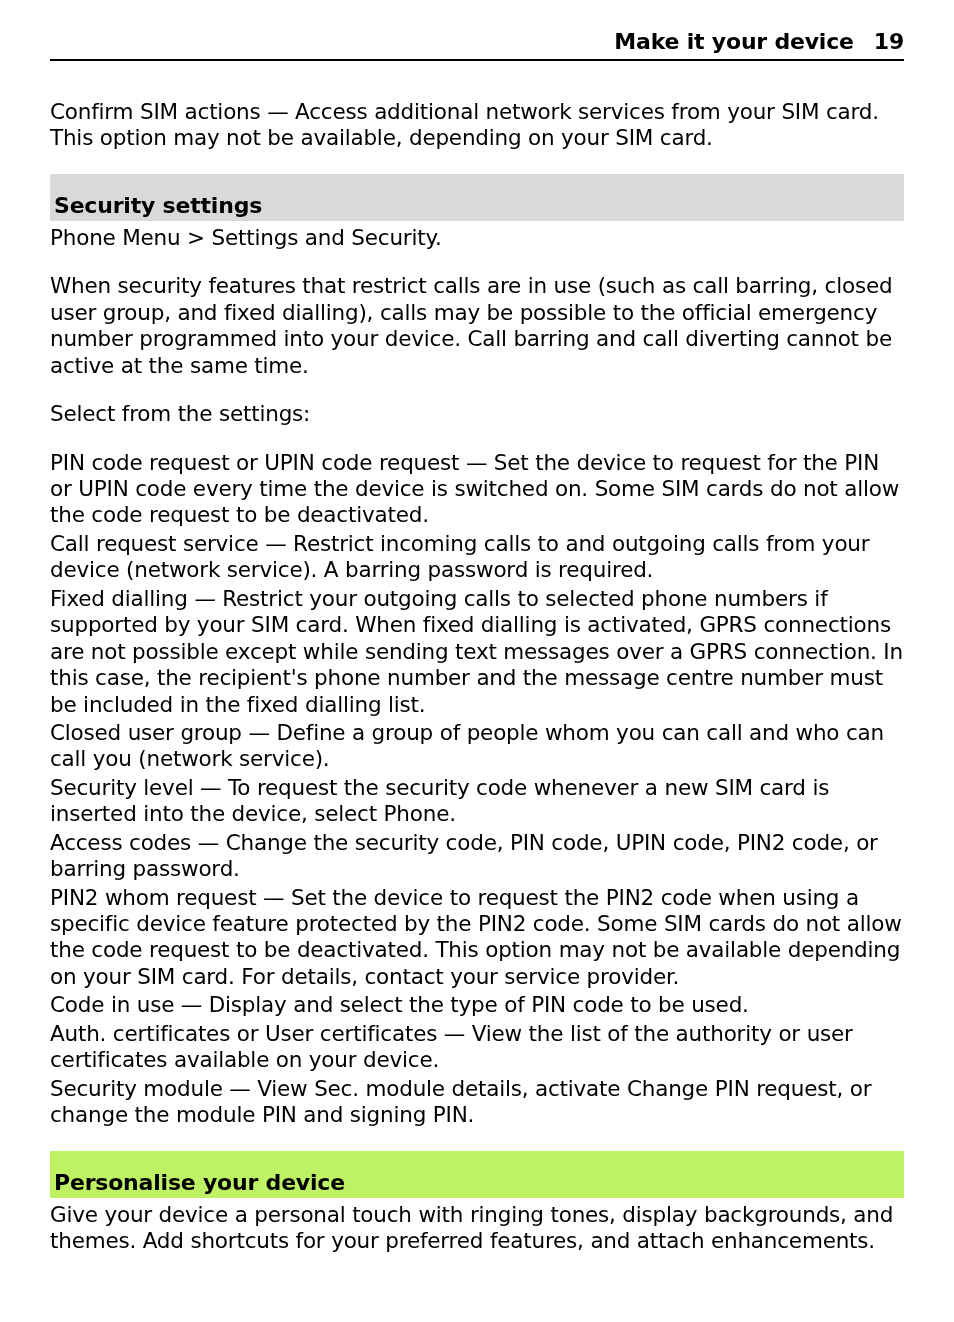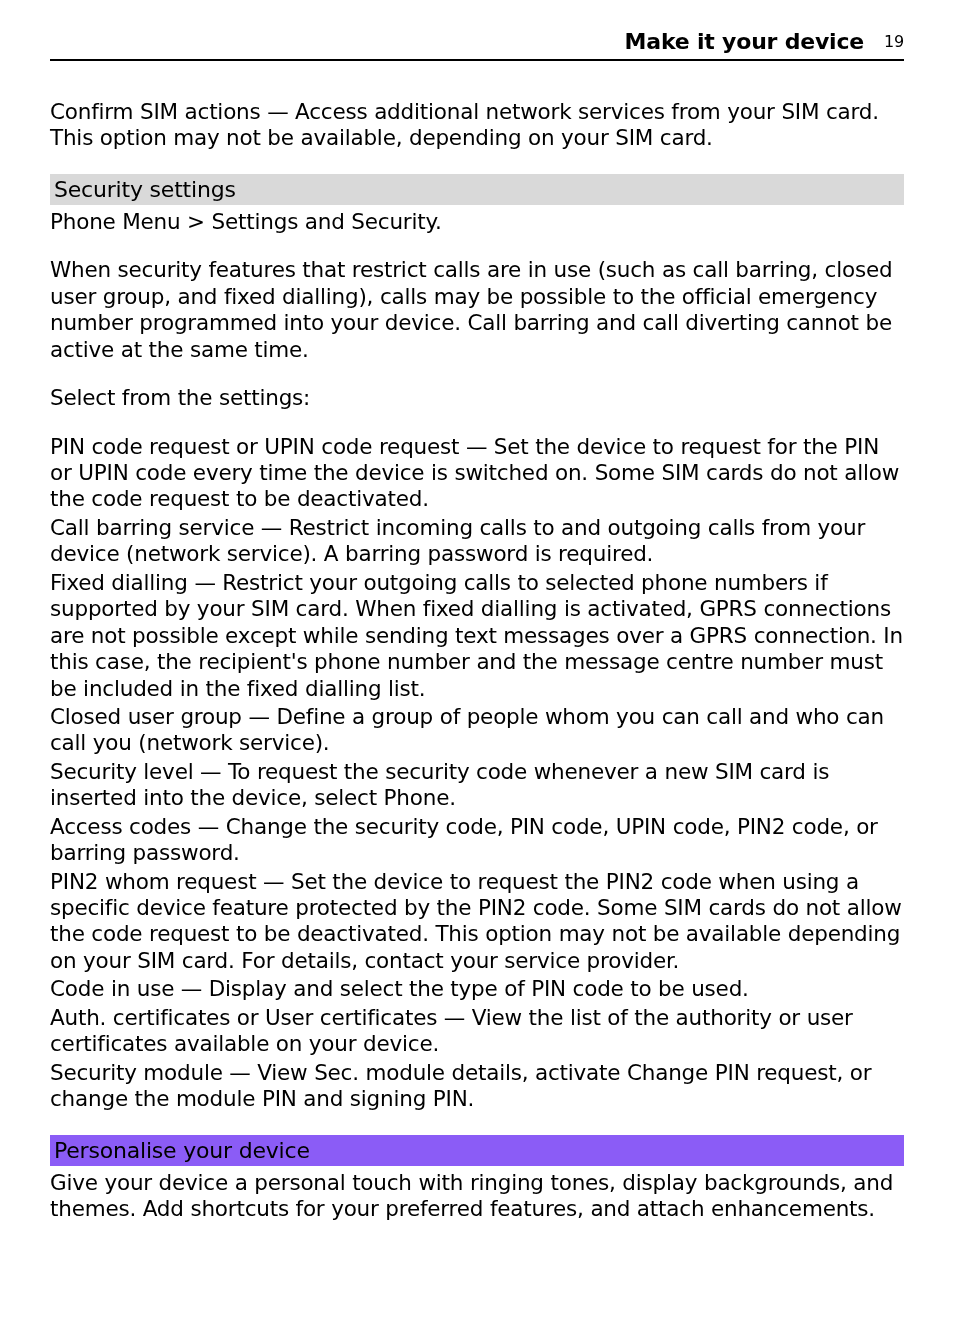--- a/index.html
+++ b/index.html
@@ -10,39 +10,39 @@
     font-family: "DejaVu Sans", "Liberation Sans", Arial, Helvetica, sans-serif;
     color: #000;
     padding: 28px 50px 50px 50px;
     font-size: 21.5px;
     line-height: 1.23;
     letter-spacing: -0.2px;
   }
   .header {
     display: flex;
     justify-content: flex-end;
-    align-items: center;
+    align-items: flex-start;
     border-bottom: 2px solid #000;
     padding-bottom: 4px;
     margin-bottom: 38px;
     gap: 20px;
   }
   .header-title { font-weight: 700; font-size: 22px; }
-  .header-page { font-weight: 400; font-size: 16px; }
+  .header-page { font-weight: 700; font-size: 22px; }
   .para { margin-bottom: 22px; }
   .para-tight { margin-bottom: 2px; }
   .h2 {
     background: #d9d9d9;
-    font-weight: 400;
-    padding: 2px 4px 2px 4px;
+    font-weight: 700;
+    padding: 18px 4px 2px 4px;
     margin-bottom: 4px;
     font-size: 22px;
   }
   .h2-dark {
-    background: #8b5cf6;
+    background: #bef264;
   }
   b { font-weight: 400; }
 </style>
 </head>
 <body>
 
 <div class="header">
   <span class="header-title">Make it your device</span>
   <span class="header-page">19</span>
 </div>
@@ -59,21 +59,21 @@
 
 <p class="para">When security features that restrict calls are in use (such as call barring, closed user group, and fixed dialling), calls may be possible to the official emergency number programmed into your device. Call barring and call diverting cannot be active at the same time.</p>
 
 <p class="para">Select from the settings:</p>
 
 <p class="para-tight">
   <b>PIN code request</b><span> or </span><b>UPIN code request</b><span> — Set the device to request for the PIN or UPIN code every time the device is switched on. Some SIM cards do not allow the code request to be deactivated.</span>
 </p>
 
 <p class="para-tight">
-  <b>Call barring service</b><span> — Restrict incoming calls to and outgoing calls from your device (network service). A barring password is required.</span>
+  <b>Call request service</b><span> — Restrict incoming calls to and outgoing calls from your device (network service). A barring password is required.</span>
 </p>
 
 <p class="para-tight">
   <b>Fixed dialling</b><span> — Restrict your outgoing calls to selected phone numbers if supported by your SIM card. When fixed dialling is activated, GPRS connections are not possible except while sending text messages over a GPRS connection. In this case, the recipient's phone number and the message centre number must be included in the fixed dialling list.</span>
 </p>
 
 <p class="para-tight">
   <b>Closed user group</b><span> — Define a group of people whom you can call and who can call you (network service).</span>
 </p>
 

